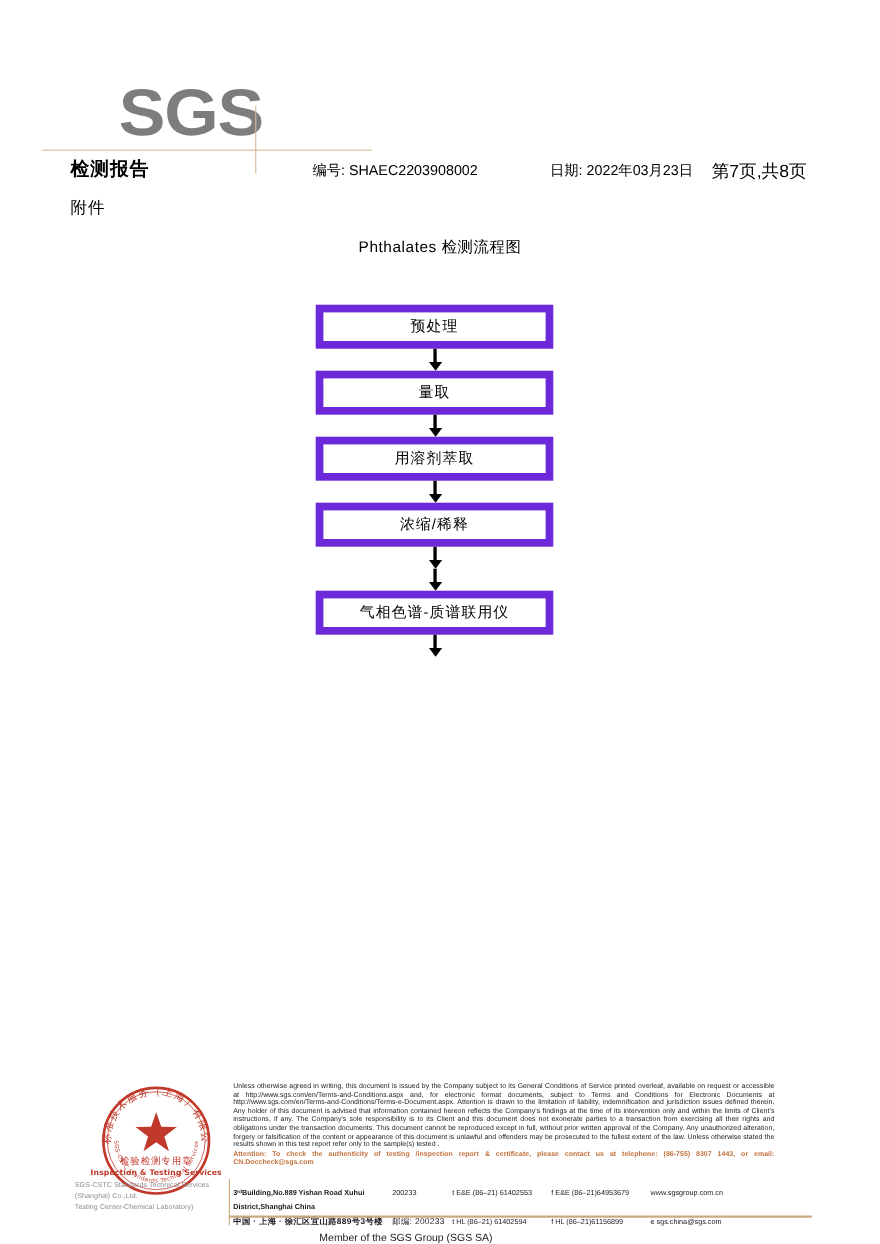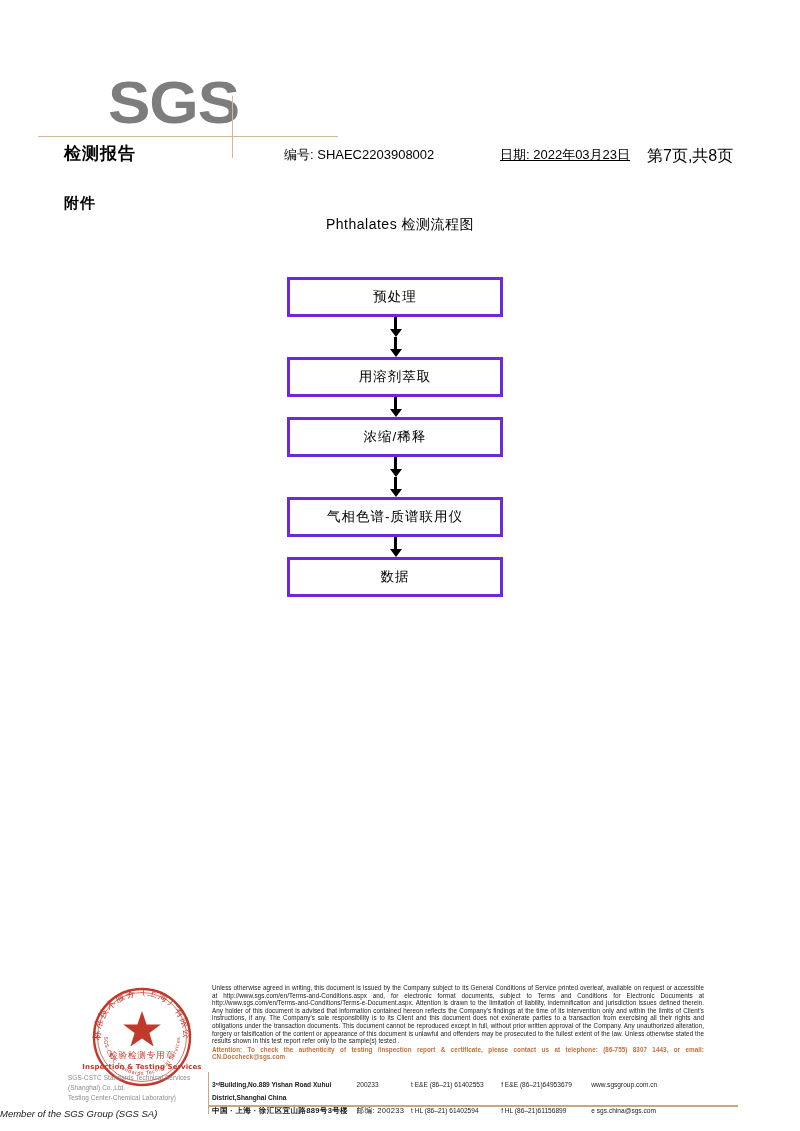--- a/index.html
+++ b/index.html
@@ -66,38 +66,37 @@
     left: 64px;
     top: 0px;
     font-size: 17px;
     font-weight: bold;
     letter-spacing: 1px;
     text-align: center;
   }
   .hdr-sub {
     position: absolute;
     left: 64px;
-    top: 52px;
+    top: 38px;
     font-size: 15px;
-    font-weight: bold;
+    font-weight: normal;
     letter-spacing: 1px;
     text-align: right;
   }
   .hdr-no {
     position: absolute;
     left: 284px;
     top: 4px;
     font-size: 13px;
   }
   .hdr-date {
     position: absolute;
     left: 500px;
     top: 4px;
     font-size: 13px;
-    text-decoration: underline;
   }
   .hdr-page {
     position: absolute;
     left: 647px;
     top: 4px;
     font-size: 16px;
   }
 
   
   .flow-title {
@@ -113,21 +112,21 @@
   .flow {
     position: absolute;
     left: 287px;
     top: 277px;
     width: 216px;
   }
   .flow-box {
     box-sizing: border-box;
     width: 216px;
     height: 40px;
-    border: 3px solid #6d28d9;
+    border: 7px solid #6d28d9;
     display: flex;
     align-items: center;
     justify-content: center;
     font-size: 13.5px;
     letter-spacing: 1px;
     background: #ffffff;
   }
   .flow-arrow {
     width: 216px;
     height: 20px;
@@ -226,26 +225,25 @@
     position: absolute;
     left: 208px;
     top: 125px;
     width: 530px;
     height: 1.5px;
     background: #c9a87c;
   }
   .member {
     position: absolute;
     left: 0;
-    top: 128px;
+    top: 140px;
     width: 738px;
-    text-align: left;
+    text-align: center;
     font-size: 9.5px;
     color: #1a1a1a;
-    font-style: italic;
   }
 </style>
 </head>
 <body>
 
 <div class="logo-area">
   <span class="logo-text">SGS</span>
   <div class="logo-rule"></div>
   <div class="logo-tick"></div>
 </div>
@@ -261,20 +259,21 @@
 <div class="flow-title">Phthalates 检测流程图</div>
 
 <div class="flow">
 
   <div class="flow-box">预处理</div>
   <div class="flow-arrow">
     <div class="shaft"></div>
       <div class="head"></div>
   </div>
 
+  <div class="flow-box">量取</div>
   <div class="flow-arrow">
     <div class="shaft"></div>
       <div class="head"></div>
   </div>
 
   <div class="flow-box">用溶剂萃取</div>
   <div class="flow-arrow">
     <div class="shaft"></div>
       <div class="head"></div>
   </div>
@@ -289,21 +288,20 @@
     <div class="shaft"></div>
       <div class="head"></div>
   </div>
 
   <div class="flow-box">气相色谱-质谱联用仪</div>
   <div class="flow-arrow">
     <div class="shaft"></div>
       <div class="head"></div>
   </div>
 
-  <div class="flow-box">数据</div>
 
 </div>
 
 <div class="footer">
 
   <div class="seal">
     <svg width="128" height="105" viewBox="0 0 128 105">
       <circle cx="64" cy="52" r="48" fill="none" stroke="#c0392b" stroke-width="2.4"></circle>
       <circle cx="64" cy="52" r="44.5" fill="none" stroke="#c0392b" stroke-width="0.7"></circle>
       <path id="arcTop" d="M 22 52 A 42 42 0 0 1 106 52" fill="none"></path>

